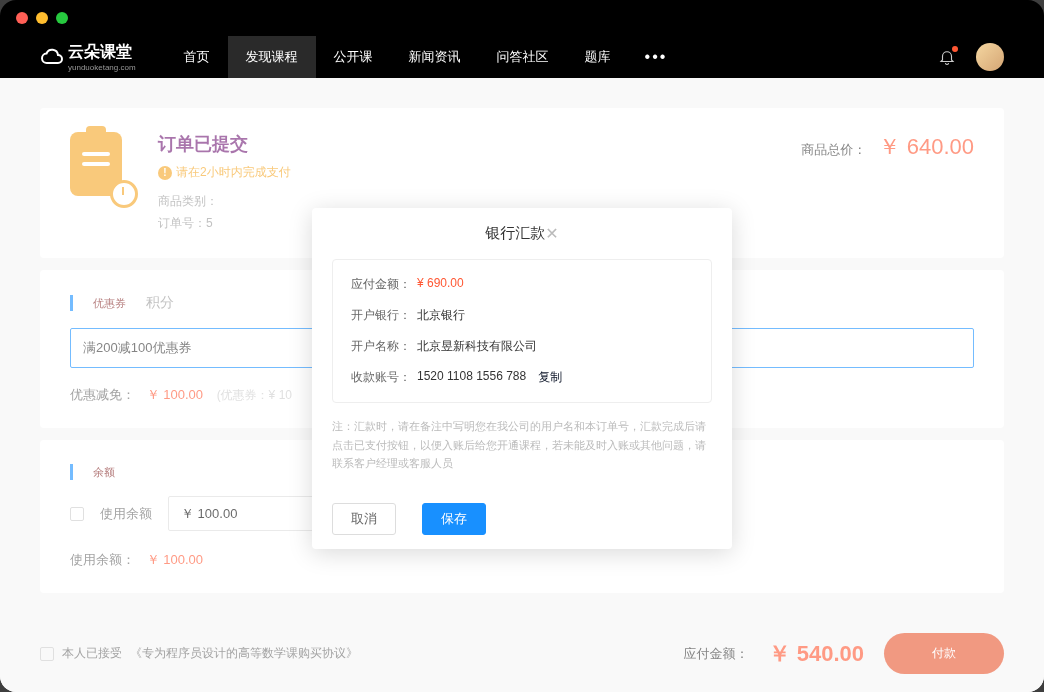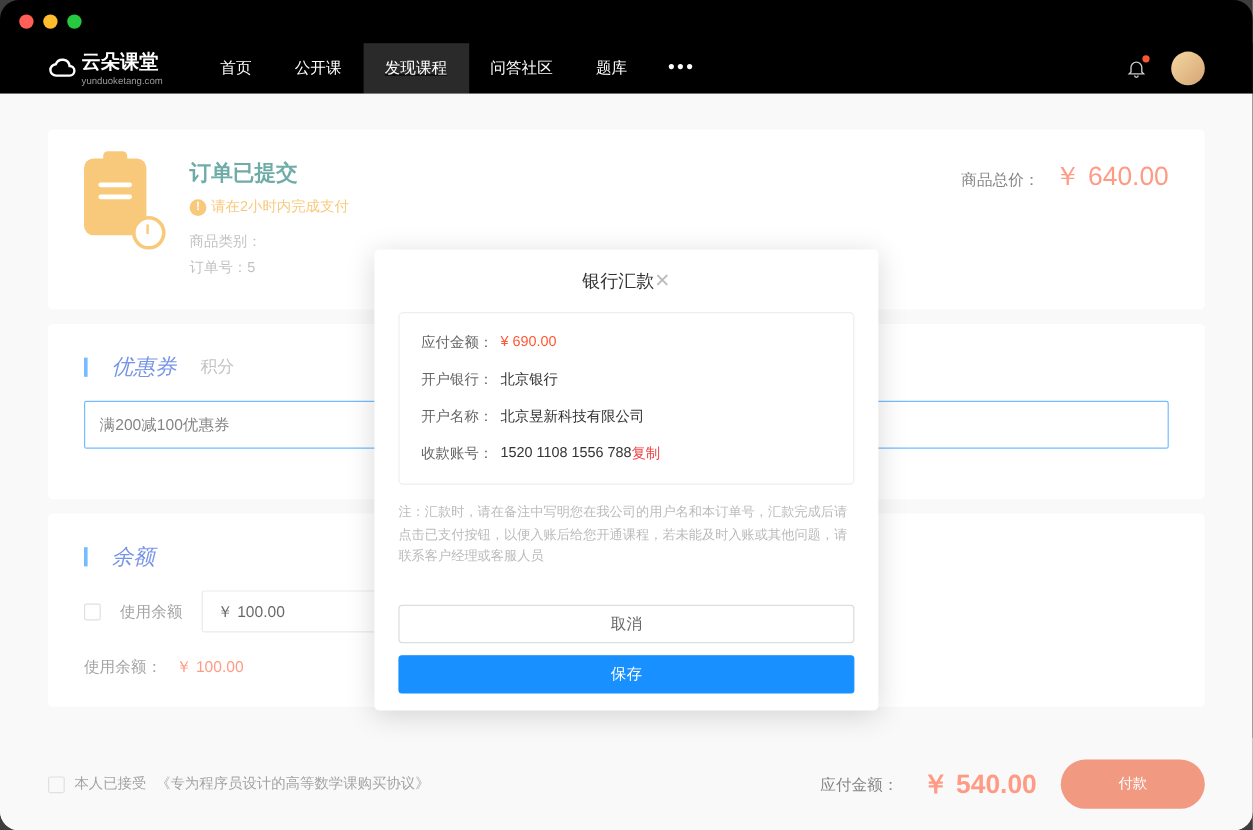--- a/index.html
+++ b/index.html
@@ -39,21 +39,21 @@
       gap: 4px;
       margin-right: 30px;
     }
     .logo-icon {
       width: 24px;
       height: 24px;
     }
     .logo-text { color: #fff; font-size: 16px; font-weight: bold; }
     .logo-sub { color: #999; font-size: 8px; display: block; }
     
-    .nav-items { display: flex; align-items: center; height: 100%; text-decoration: underline; }
+    .nav-items { display: flex; align-items: center; height: 100%; }
     .nav-item {
       color: #fff;
       font-size: 13px;
       padding: 0 18px;
       height: 100%;
       display: flex;
       align-items: center;
       cursor: pointer;
     }
     .nav-item.active { background: #2a2a2a; }
@@ -132,37 +132,37 @@
     .clock-badge::after {
       content: '';
       position: absolute;
       top: 4px; left: 9px;
       width: 2px; height: 8px;
       background: #f5a623;
       box-shadow: 5px 4px 0 -1px #f5a623;
     }
     
     .order-info { flex: 1; }
-    .order-title { font-size: 18px; font-weight: 600; color: #0f766e; margin-bottom: 8px; }
+    .order-title { font-size: 18px; font-weight: 600; color: #701a75; margin-bottom: 8px; }
     .order-warning { color: #f5a623; font-size: 12px; display: flex; align-items: center; gap: 4px; margin-bottom: 10px; }
     .warn-icon { width: 14px; height: 14px; background: #f5a623; border-radius: 50%; display: inline-flex; align-items: center; justify-content: center; color: #fff; font-size: 10px; font-weight: bold; }
     .order-meta { color: #999; font-size: 12px; line-height: 1.8; }
     
     .order-total { text-align: left; }
     .total-label { font-size: 13px; color: #333; margin-right: 8px; }
     .total-amount { font-size: 22px; color: #ff5733; font-weight: 500; }
     
     .section-title {
       display: flex;
       align-items: center;
       gap: 20px;
       margin-bottom: 16px;
     }
     .title-bar { width: 3px; height: 16px; background: #1890ff; }
-    .title-text { font-size: 18px; color: #1d4ed8; font-weight: 500; font-style: italic; }
+    .title-text { font-size: 11px; color: #7f1d1d; font-weight: 500; }
     .title-tab { font-size: 14px; color: #999; }
     
     .coupon-select {
       border: 1px solid #1890ff;
       border-radius: 2px;
       padding: 10px 12px;
       font-size: 13px;
       color: #333;
       margin-bottom: 18px;
       width: 100%;
@@ -254,32 +254,31 @@
     }
     .info-row {
       display: flex;
       font-size: 12px;
       margin-bottom: 14px;
     }
     .info-row:last-child { margin-bottom: 0; }
     .info-label { color: #666; width: 66px; flex-shrink: 0; }
     .info-value { color: #333; }
     .info-value.price { color: #ff5733; font-weight: 500; }
-    .copy-link { color: #ef4444; cursor: pointer; }
+    .copy-link { color: #0f172a; margin-left: 12px; cursor: pointer; }
     .modal-note {
       font-size: 11px;
       color: #bbb;
       line-height: 1.7;
       margin-top: 14px;
     }
     .modal-footer {
       padding: 14px 20px;
       display: flex;
-      gap: 10px;
-      flex-direction: column;
+      gap: 26px;
     }
     .btn {
       padding: 6px 18px;
       font-size: 13px;
       border-radius: 3px;
       cursor: pointer;
     }
     .btn-default { background: #fff; border: 1px solid #ddd; color: #666; }
     .btn-primary { background: #1890ff; border: 1px solid #1890ff; color: #fff; }
   </style>
@@ -298,22 +297,23 @@
       <svg class="logo-icon" viewBox="0 0 24 24" fill="none">
           <path d="M18 10a6 6 0 00-11.5-1.5A4.5 4.5 0 007 18h11a4 4 0 000-8z" stroke="#fff" stroke-width="2"></path>
         </svg>
       <div>
         <span class="logo-text">云朵课堂</span>
         <span class="logo-sub">yunduoketang.com</span>
       </div>
     </div>
     <div class="nav-items">
       <div class="nav-item">首页</div>
+      <div class="nav-item active">发现课程</div>
       <div class="nav-item">公开课</div>
-      <div class="nav-item active">发现课程</div>
+      <div class="nav-item">新闻资讯</div>
       <div class="nav-item">问答社区</div>
       <div class="nav-item">题库</div>
       <div class="nav-more">•••</div>
     </div>
     <div class="nav-right">
       <div class="bell-icon">
         <svg viewBox="0 0 24 24" fill="none">
             <path d="M18 16v-5a6 6 0 10-12 0v5l-2 2h16l-2-2zM10 20a2 2 0 004 0" stroke="#ccc" stroke-width="1.5"></path>
           </svg>
         <span class="bell-dot"></span>
@@ -350,20 +350,25 @@
       </div>
     </div>
 
     <div class="card">
       <div class="section-title">
         <span class="title-bar"></span>
         <span class="title-text">优惠券</span>
         <span class="title-tab">积分</span>
       </div>
       <div class="coupon-select">满200减100优惠券</div>
+      <div class="discount-row">
+        <span class="discount-label">优惠减免：</span>
+        <span class="discount-value">￥ 100.00</span>
+        <span class="discount-note">(优惠券：¥ 10</span>
+      </div>
     </div>
 
     <div class="card">
       <div class="section-title">
         <span class="title-bar"></span>
         <span class="title-text">余额</span>
       </div>
       <div class="balance-row">
         <span class="checkbox"></span>
         <span class="balance-label">使用余额</span>

